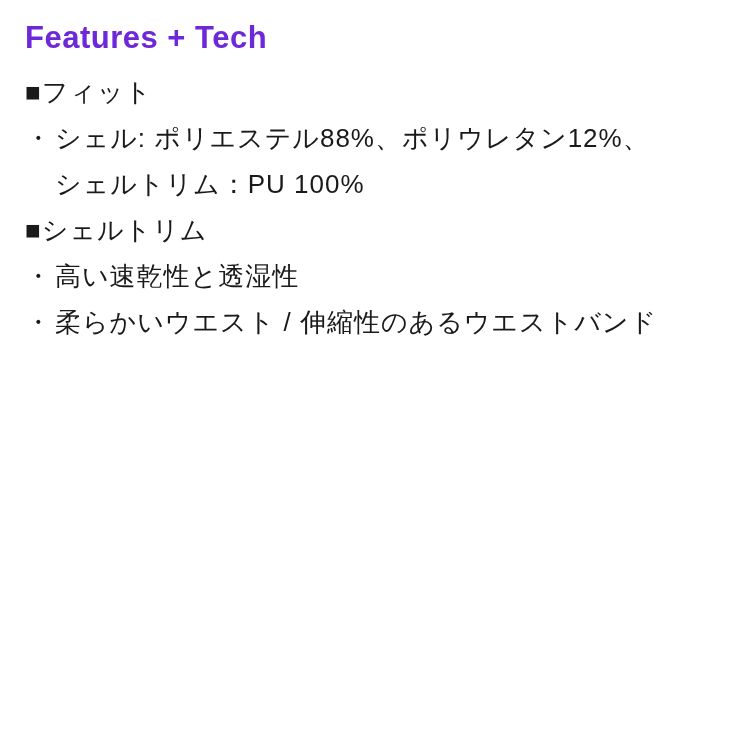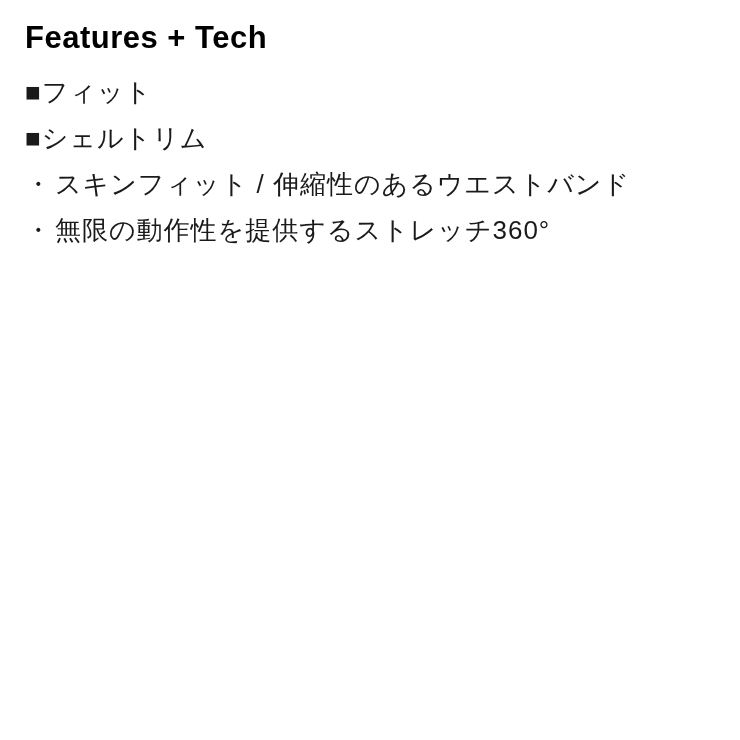--- a/index.html
+++ b/index.html
@@ -20,21 +20,21 @@
     height: 740px;
     padding: 20px 24px 0 25px;
     background: #ffffff;
   }
   .title {
     font-size: 31px;
     font-weight: 700;
     line-height: 36px;
     margin: 0 0 13px 0;
     letter-spacing: 0.5px;
-    color: #000000;
+    color: #6d28d9;
   }
   .line {
     font-size: 26px;
     line-height: 46px;
     letter-spacing: 1px;
     white-space: nowrap;
     color: #1a1a1a;
   }
   .line .marker {
     display: inline;
@@ -53,31 +53,37 @@
 <div class="page">
 
   <h1 class="title">Features + Tech</h1>
 
   <div class="line section">
     <span class="marker">■</span><span>フィット</span>
   </div>
 
 
 
+  <div class="line bullet">
+    <span class="marker">・</span><span>シェル: ポリエステル88%、ポリウレタン12%、</span>
+  </div>
 
+  <div class="line continuation">
+    <span>シェルトリム：PU 100%</span>
+  </div>
 
   <div class="line section">
     <span class="marker">■</span><span>シェルトリム</span>
   </div>
 
 
 
 
-
   <div class="line bullet">
-    <span class="marker">・</span><span>スキンフィット / 伸縮性のあるウエストバンド</span>
+    <span class="marker">・</span><span>高い速乾性と透湿性</span>
   </div>
 
   <div class="line bullet">
-    <span class="marker">・</span><span>無限の動作性を提供するストレッチ360°</span>
+    <span class="marker">・</span><span>柔らかいウエスト / 伸縮性のあるウエストバンド</span>
   </div>
+
 
 </div>
 
 </body></html>

